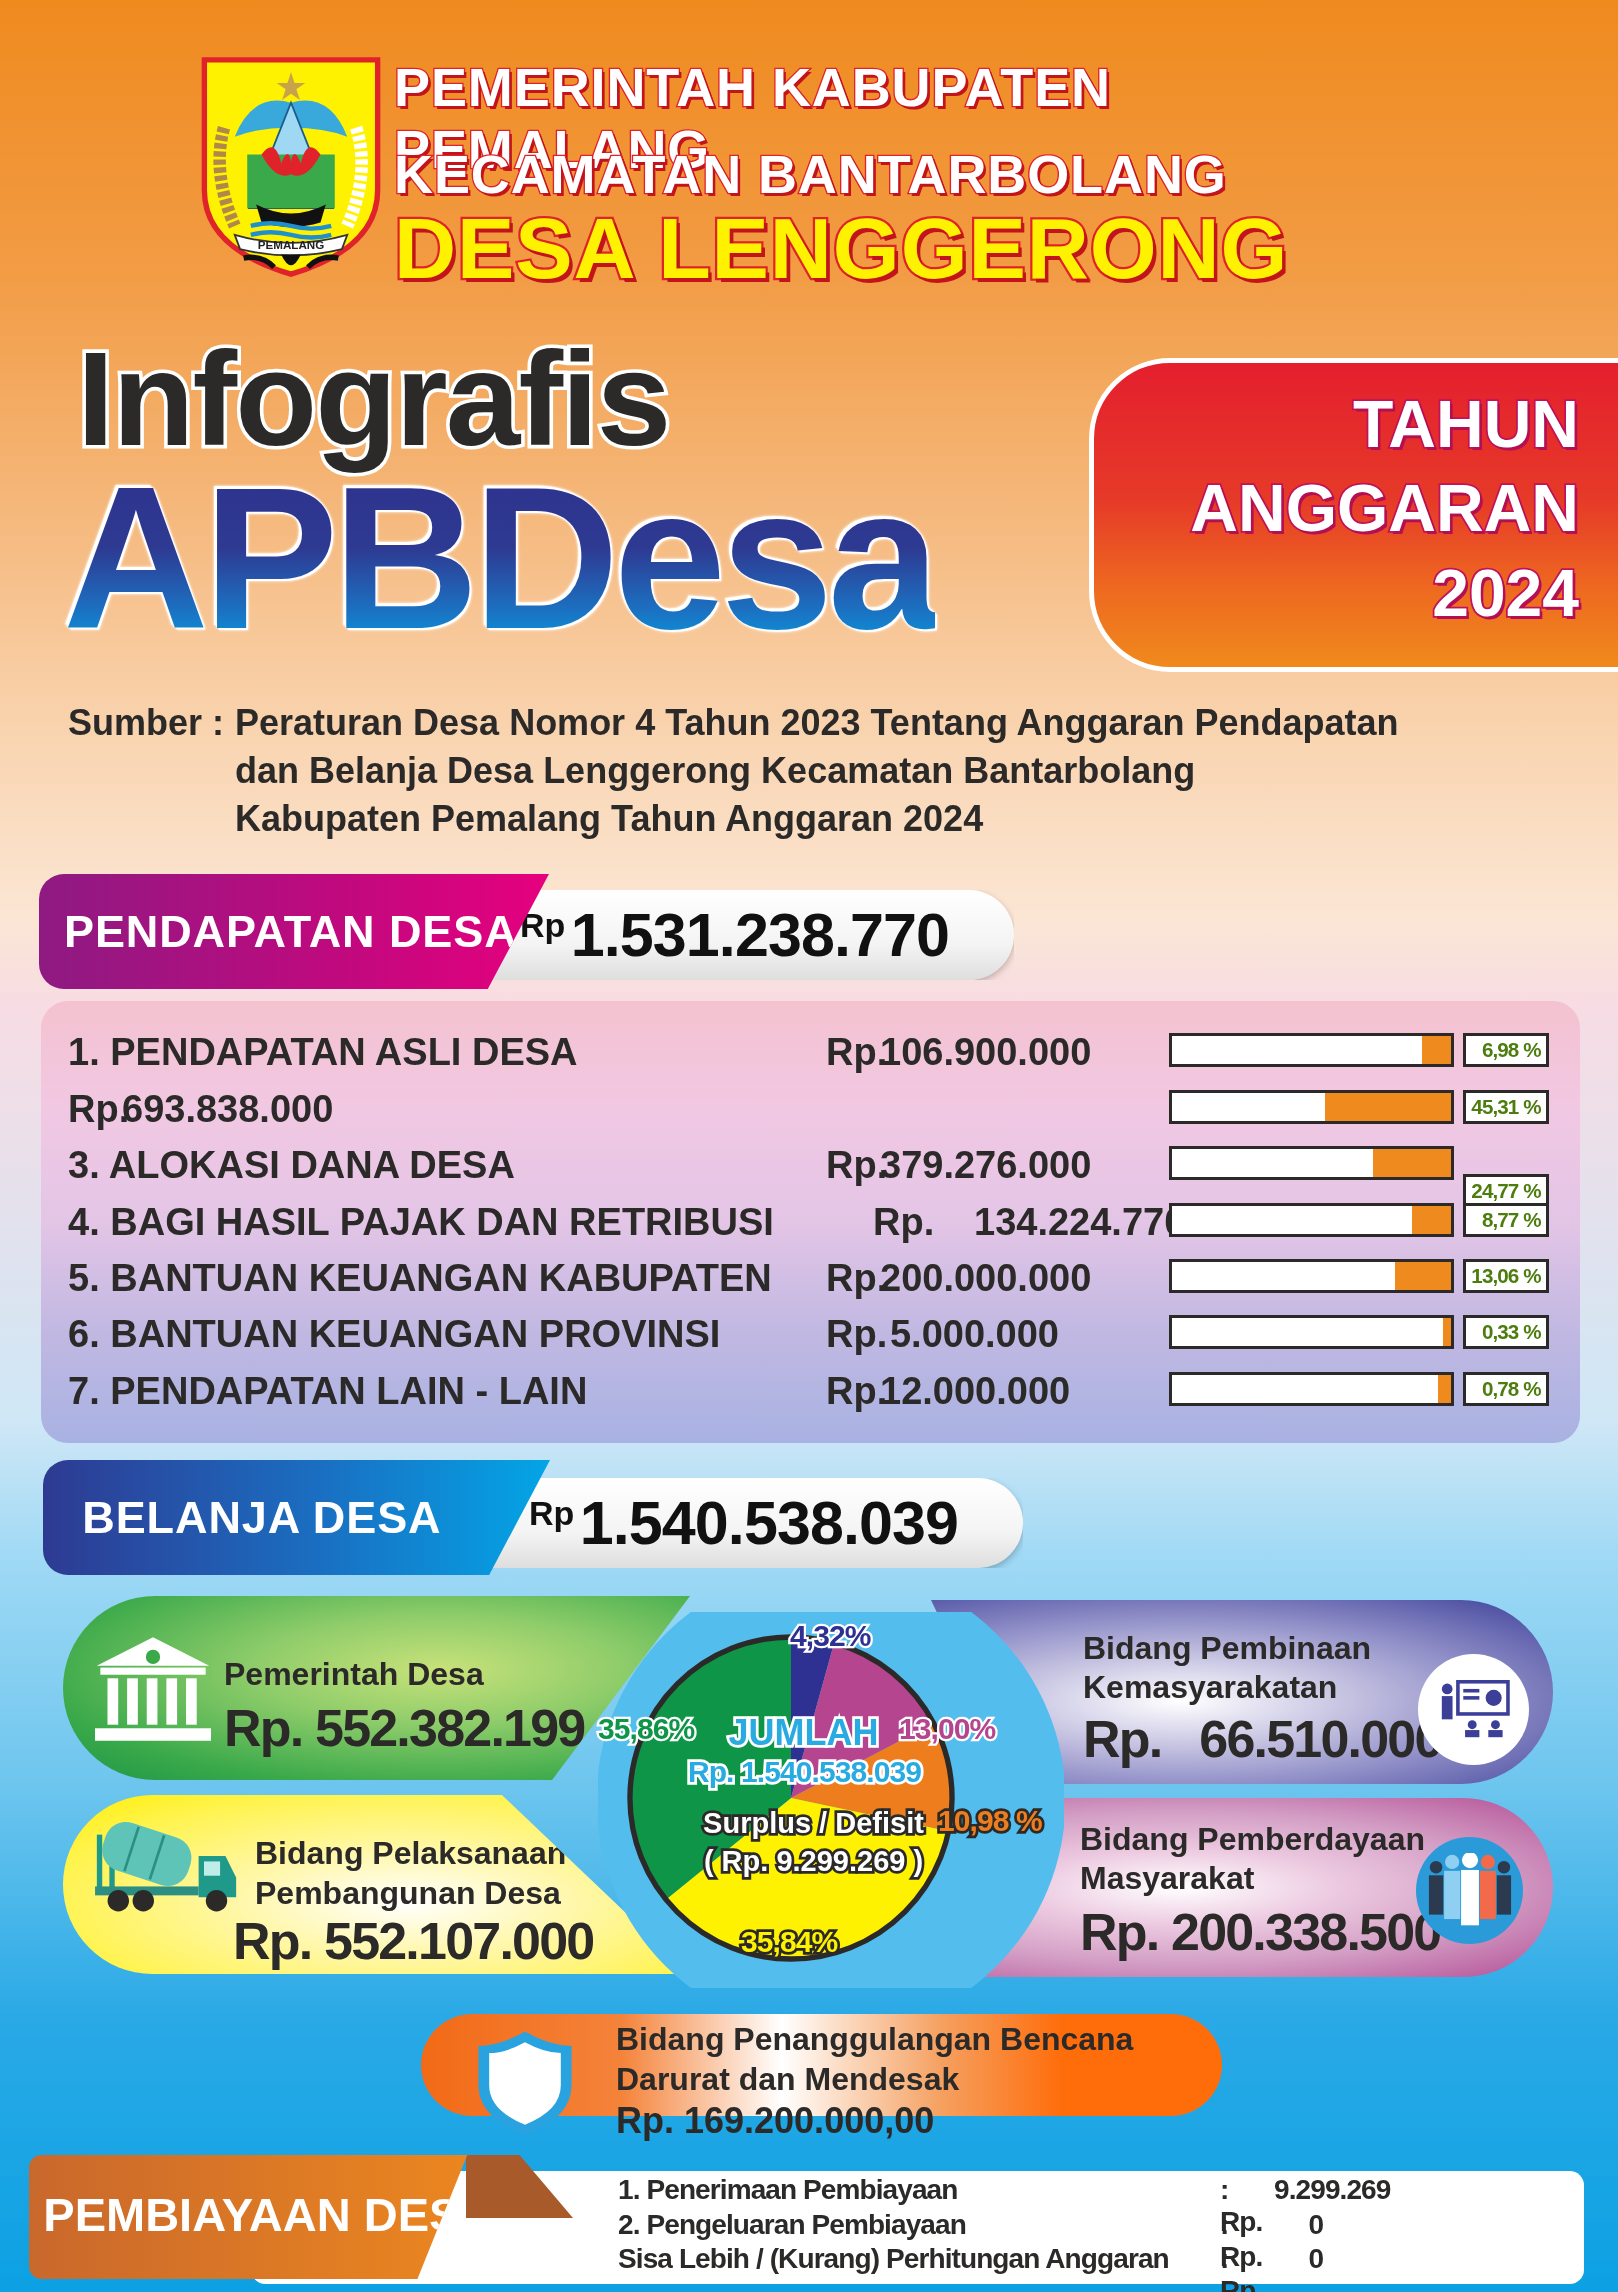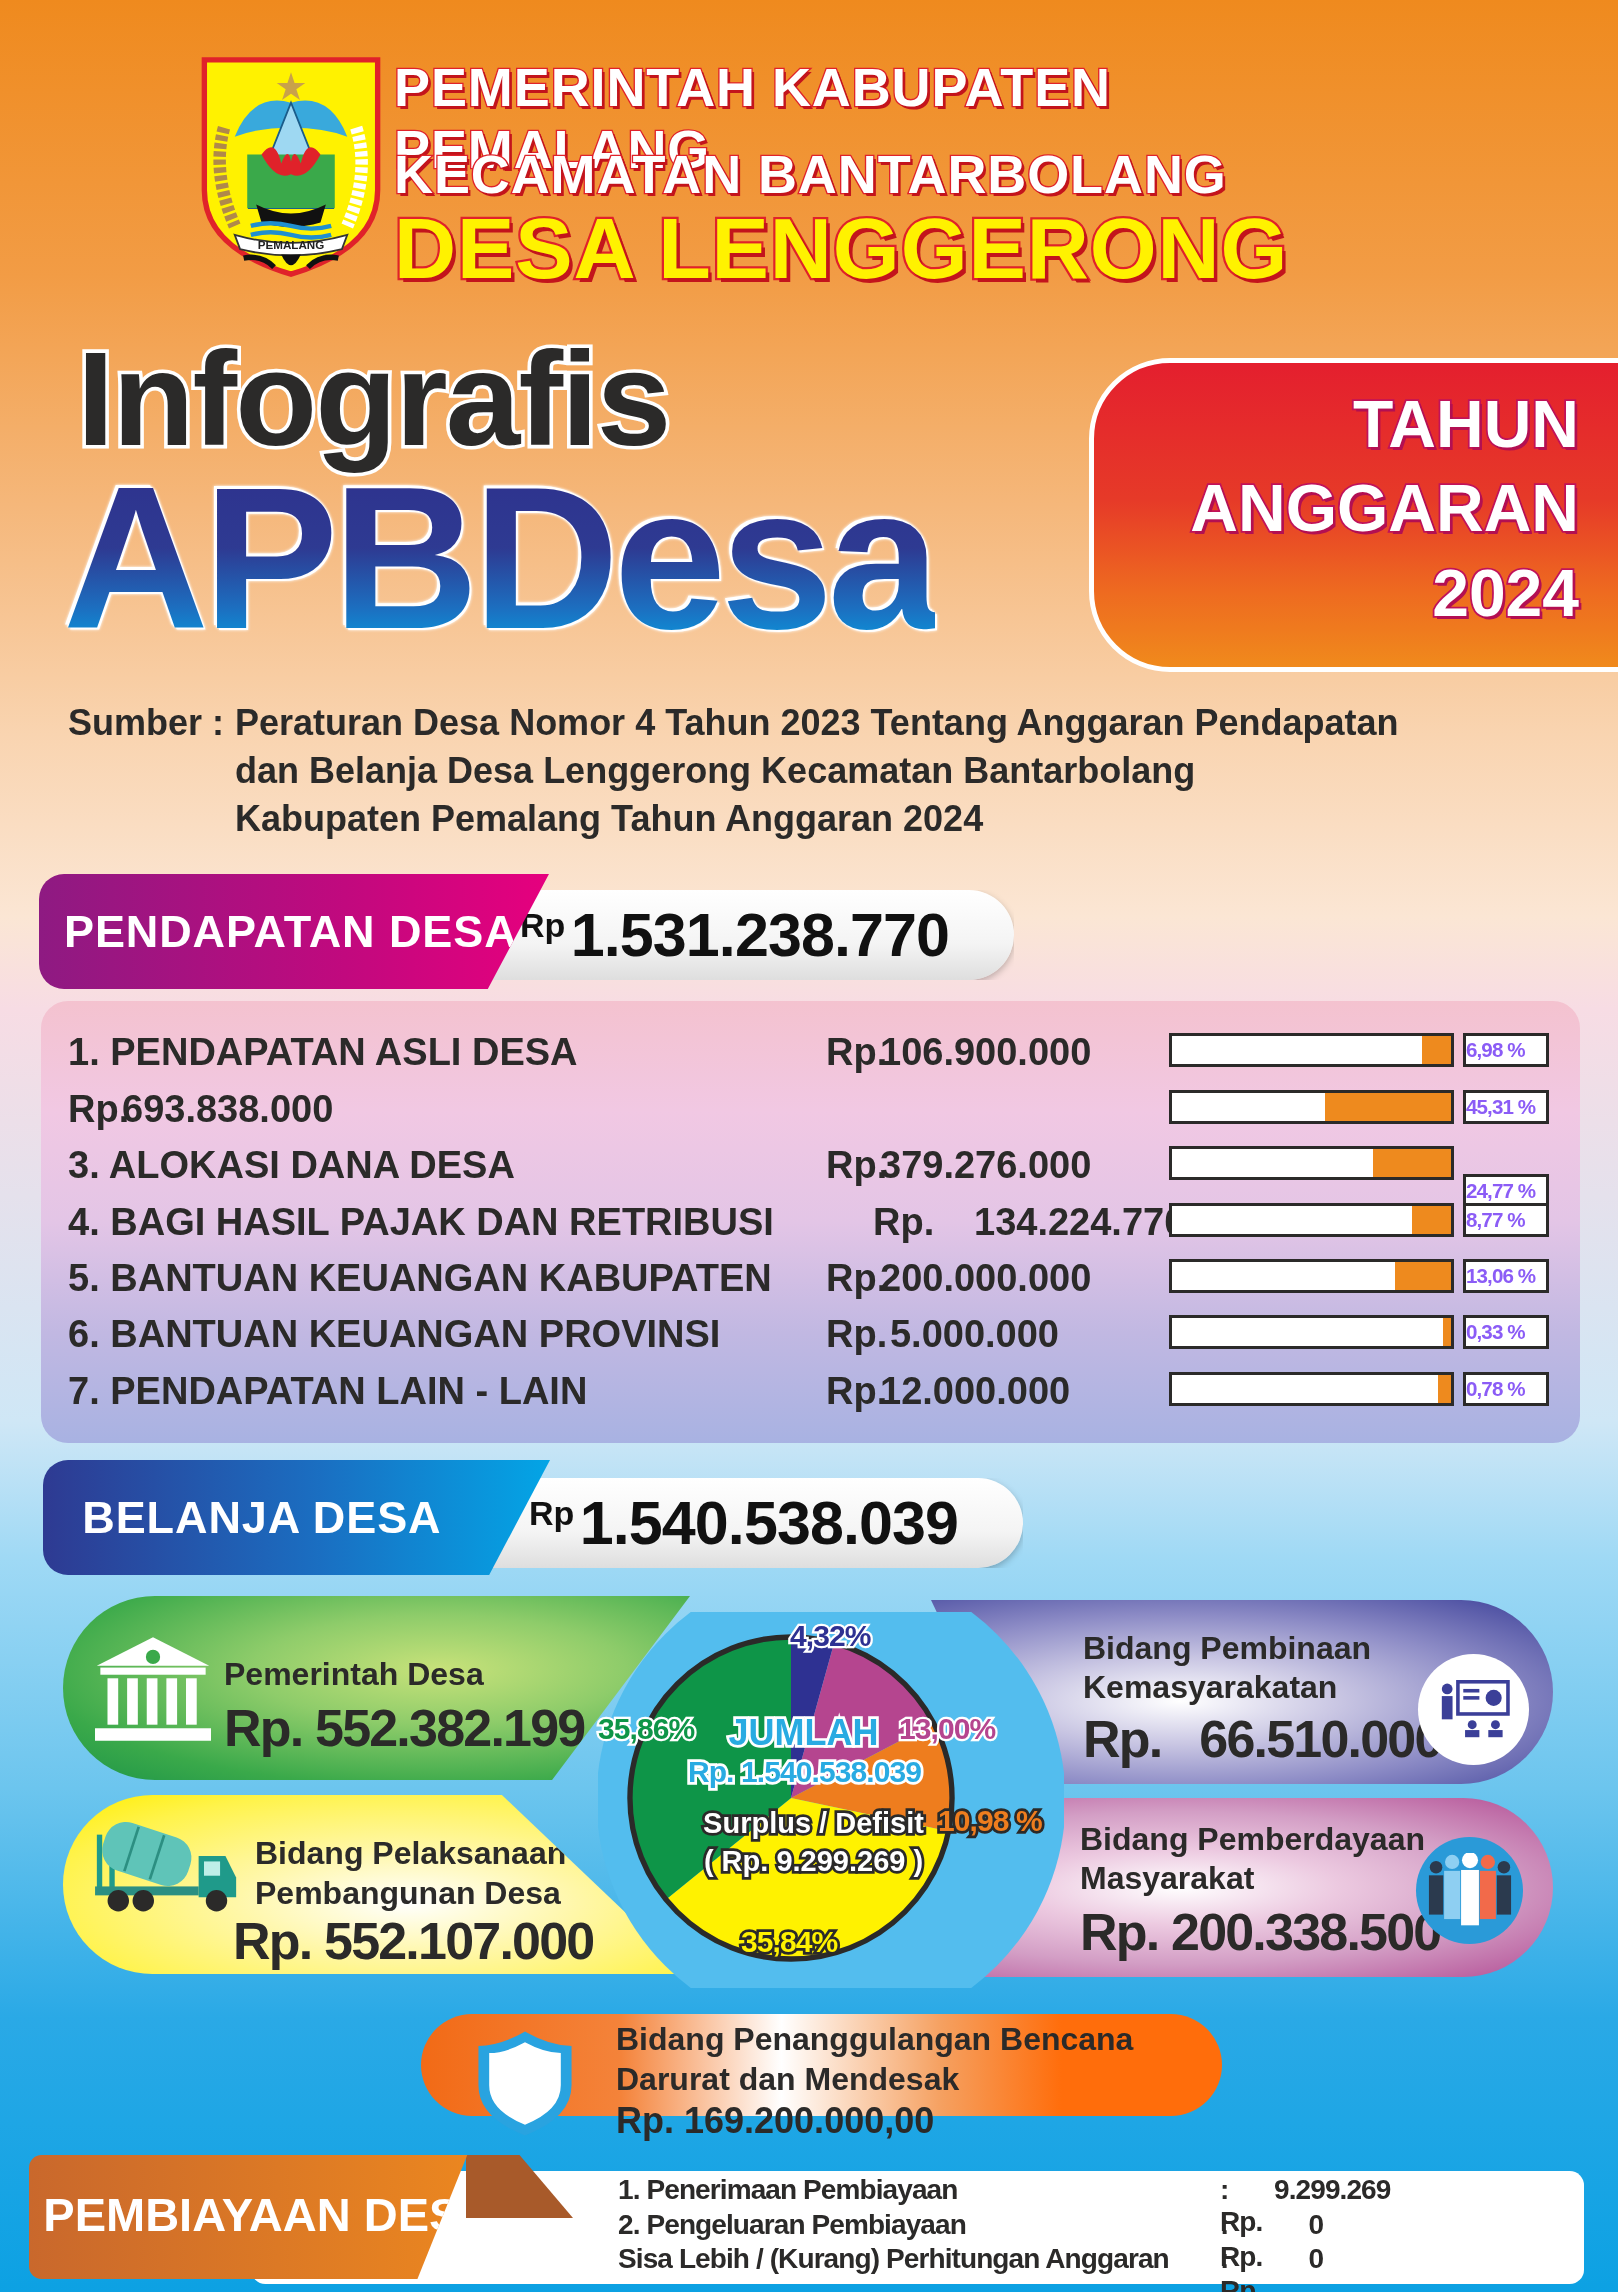--- a/index.html
+++ b/index.html
@@ -34,21 +34,21 @@
   
   .pend-box{left:41px;top:1001px;width:1539px;height:442px;border-radius:27px;
     background:linear-gradient(180deg,#f4c2cf 0%,#f1c8e3 25%,#e3c5e6 50%,#c1b8e2 75%,#a8b2e2 100%);}
   .pend-row{position:absolute;left:27px;height:56px;display:flex;align-items:center;font-weight:bold;color:#2b2a29;font-size:38px;}
   .pend-row .lbl{width:758px;}
   .pend-row .rp{width:54px;}
   .pend-row .amt{width:179px;text-align:right;}
   .bar{position:absolute;left:1128px;width:285px;height:34px;background:#fff;border:3.6px solid #2b2a29;box-sizing:border-box;}
   .bar .fill{position:absolute;right:0;top:0;bottom:0;background:#ee8a1e;}
   .pct{position:absolute;left:1422px;width:86px;height:34px;background:#fff;border:3.6px solid #2b2a29;box-sizing:border-box;
-    font-size:20.6px;font-weight:bold;color:#8b5cf6;text-align:left;padding-right:5.4px;line-height:27px;letter-spacing:-0.9px;}
+    font-size:20.6px;font-weight:bold;color:#4d7c0f;text-align:right;padding-right:5.4px;line-height:27px;letter-spacing:-0.9px;}
   
   .card{position:absolute;box-sizing:border-box;}
   .card .t{font-weight:bold;color:#2b2a29;font-size:32px;line-height:39px;}
   .card .v{font-weight:bold;color:#2b2a29;font-size:52px;letter-spacing:-1.8px;}
   .pie-wrap{left:598px;top:1612px;width:466px;height:376px;}
   .pct-lbl{position:absolute;font-weight:bold;font-size:30px;-webkit-text-stroke:5.4px #2b2a29;paint-order:stroke fill;letter-spacing:-0.9px;}
   .pct-lbl.w{-webkit-text-stroke:4.5px #fff;}
   .bencana{left:421px;top:1994px;width:801px;height:102px;border-radius:68px;
     background:linear-gradient(90deg,#f26a16 0%,#f4833a 25%,#fff 45%,#f5a060 65%,#ff6d0b 80%,#ff6d0b 100%);margin-top:20px;}
   

